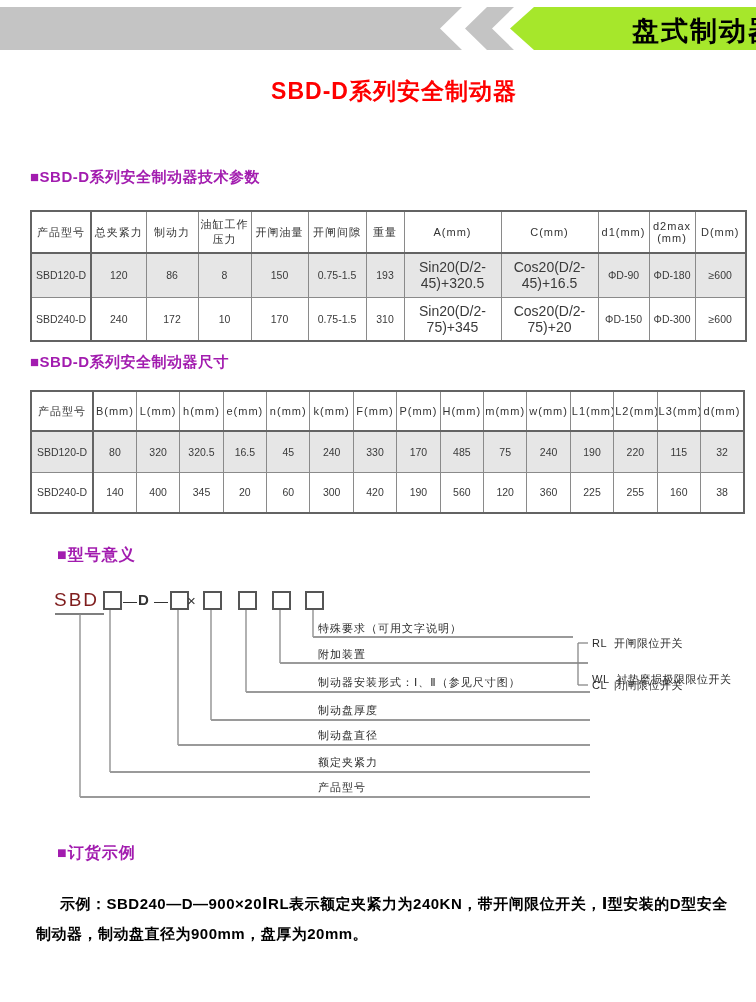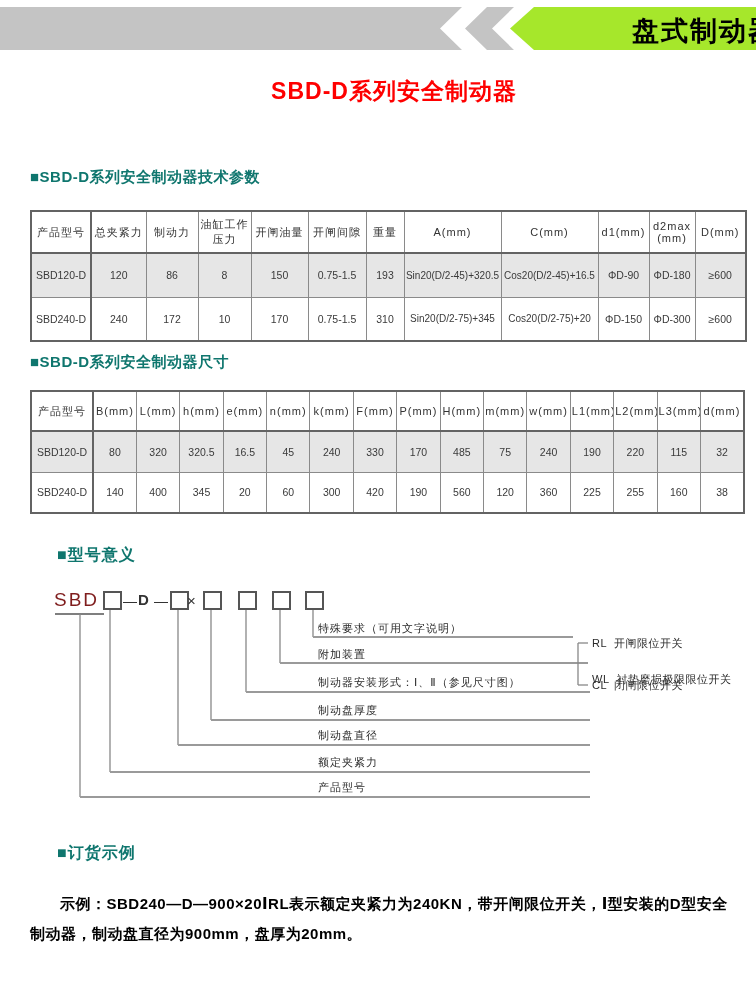--- a/index.html
+++ b/index.html
@@ -11,60 +11,60 @@
   .banner-svg{position:absolute;left:0;top:0;}
   .banner-title{
     position:absolute;top:12px;right:11px;font-size:27px;font-weight:bold;
     color:#000;letter-spacing:2px;line-height:38px;
   }
   .page-title{
     position:absolute;top:76px;left:0;width:100%;text-align:center;
     font-size:23px;font-weight:bold;color:#fe0000;letter-spacing:1px;
   }
   
-  .sec-heading{position:absolute;font-size:15px;font-weight:600;color:#0f766e;letter-spacing:.5px;}
+  .sec-heading{position:absolute;font-size:15px;font-weight:600;color:#a21caf;letter-spacing:.5px;}
   .sec-heading.big{font-size:16px;font-weight:700;letter-spacing:1px;}
   
   table.data{
     position:absolute;left:30px;width:715px;table-layout:fixed;border-collapse:collapse;
     background:#fff;
   }
   table.data th,table.data td{
     border:1px solid #8a8a8a;text-align:center;vertical-align:middle;padding:1px;
     color:#3a3a3a;overflow:hidden;
   }
   table.data{border:2px solid #636363;}
   table.data thead th{
     font-weight:normal;font-size:11px;letter-spacing:1px;border-bottom:2px solid #636363;
     color:#333;
   }
   table.data th:first-child,table.data td:first-child{border-right:2px solid #636363;}
   table.data td{font-size:10.5px;letter-spacing:0;}
   table.data tbody tr:first-child td{background:#e6e6e6;}
   .t1 thead tr{height:42px;} .t1 tbody tr{height:44px;}
   .t2 thead tr{height:40px;} .t2 tbody tr{height:41px;}
-  .t1 td:nth-child(8),.t1 td:nth-child(9){font-size:10px;}
+  .t1 td:nth-child(8),.t1 td:nth-child(9){font-size:14px;}
   .t2 thead th{letter-spacing:0.5px;}
   
   .diagram{position:absolute;left:30px;top:585px;width:710px;height:222px;}
   .diagram .lines{position:absolute;left:0;top:0;}
   .dg-text{position:absolute;color:#222;}
   .dg-sbd{left:24px;top:4px;font-size:19px;letter-spacing:2px;color:#7f1d1d;}
   .dg-sym{font-size:14px;color:#333;}
   .dg-box{position:absolute;top:6px;width:15px;height:15px;border:2px solid #555;background:#fff;}
   .dg-label{position:absolute;font-size:11px;color:#2a2a2a;letter-spacing:1px;white-space:nowrap;}
   .sw-row{position:absolute;left:562px;font-size:11px;color:#2a2a2a;white-space:nowrap;letter-spacing:.5px;}
   .sw-row .code{margin-right:7px;text-align:right;}
   
   .example{
     position:absolute;left:30px;top:889px;width:700px;font-size:15px;line-height:30px;
     font-weight:600;color:#000;letter-spacing:.5px;
   }
   .example .ln1{display:block;text-indent:2em;}
-  .example .ln2{display:block;}
+  .example .ln2{display:block;margin-left:6px;}
   .footer-note{
     position:absolute;left:42px;top:961px;font-size:11px;color:#555;letter-spacing:2px;
   }
 </style>
 </head>
 <body>
 
 <div class="page">
 
   <svg class="banner-svg" width="756" height="57">

